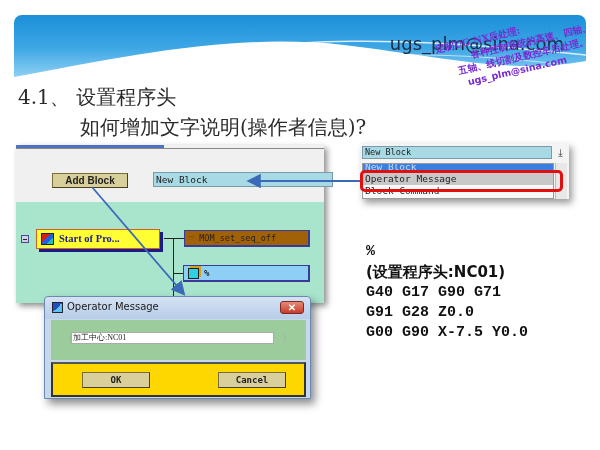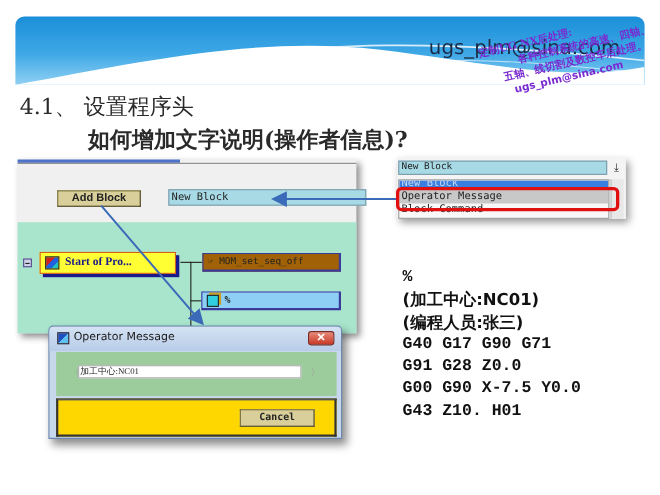--- a/index.html
+++ b/index.html
@@ -9,21 +9,21 @@
   
   .banner { position: absolute; left: 14px; top: 15px; width: 572px; height: 62px; border-radius: 8px 8px 0 0; overflow: hidden;
     background: linear-gradient(180deg, #1a8fd8 0%, #3fa8e6 55%, #8fd0f3 100%); }
   .banner-wave { position: absolute; left: 0; top: 0; width: 572px; height: 80px; }
   .banner-email { position: absolute; right: 22px; top: 18px; color: #1b2a44; font-size: 18px; font-family: "DejaVu Sans", sans-serif; }
 
   .watermark { position: absolute; left: 395px; top: 52px; width: 200px; color: #7a2ad0; font-family: "DejaVu Serif", serif; font-size: 9.5px; font-weight: bold; line-height: 13px; transform: rotate(-13deg); transform-origin: left top; text-align: center; }
   .watermark div { white-space: nowrap; }
 
   .title { position: absolute; left: 18px; top: 82px; color: #2a2a2a; font-family: "DejaVu Serif", serif; font-size: 20px; line-height: 30px; }
-  .title .l2 { padding-left: 62px; font-weight: bold; }
+  .title .l2 { padding-left: 62px; }
 
   
   .nx-panel { position: absolute; left: 16px; top: 145px; width: 308px; height: 158px; background: #f0f0f0; box-shadow: 3px 3px 6px rgba(0,0,0,0.45); }
   .nx-topbar { position: absolute; left: 0; top: 0; width: 100%; height: 4px; background: linear-gradient(90deg, #4d72c8 0%, #4d72c8 48%, #f0f0f0 48%); border-bottom: 1px solid #888; }
   .nx-tree { position: absolute; left: 0; top: 57px; width: 100%; height: 101px; background: #a9e5cd; }
 
   .btn-add-block { position: absolute; left: 36px; top: 28px; width: 76px; height: 15px; background: #d8cf9a; border: 1px solid #7a6f3a; border-right-color: #4a4020; border-bottom-color: #4a4020; font-family: Liberation Sans, sans-serif; font-size: 10px; font-weight: bold; color: #222; text-align: center; line-height: 13px; }
   .new-block-field { position: absolute; left: 137px; top: 27px; width: 180px; height: 15px; background: #a8dae6; border: 1px solid #7a9aa8; font-family: "DejaVu Sans Mono", monospace; font-size: 9.5px; color: #222; line-height: 13px; padding-left: 2px; }
 
   .collapse-box { position: absolute; left: 5px; top: 90px; width: 8px; height: 8px; border: 1px solid #4a4a8a; background: #d0d0e8; }
@@ -143,25 +143,24 @@
     <span class="dlg-icon"></span>
     <span class="dlg-title">Operator Message</span>
     <span class="dlg-close">✕</span>
   </div>
   <div class="dlg-body">
     <span class="dlg-lbr">〈</span>
     <div class="dlg-input">加工中心:NC01</div>
     <span class="dlg-rbr">〉</span>
   </div>
   <div class="dlg-footer">
+    <div class="dlg-btn ok">OK</div>
     <div class="dlg-btn cancel">Cancel</div>
   </div>
 </div>
 
 <div class="gcode">
   <div>%</div>
-  <div class="cn">(加工中心:NC01)</div>
-  <div class="cn">(编程人员:张三)</div>
+  <div class="cn">(设置程序头:NC01)</div>
   <div>G40 G17 G90 G71</div>
   <div>G91 G28 Z0.0</div>
   <div>G00 G90 X-7.5 Y0.0</div>
-  <div>G43 Z10. H01</div>
 </div>
 
 </body></html>

